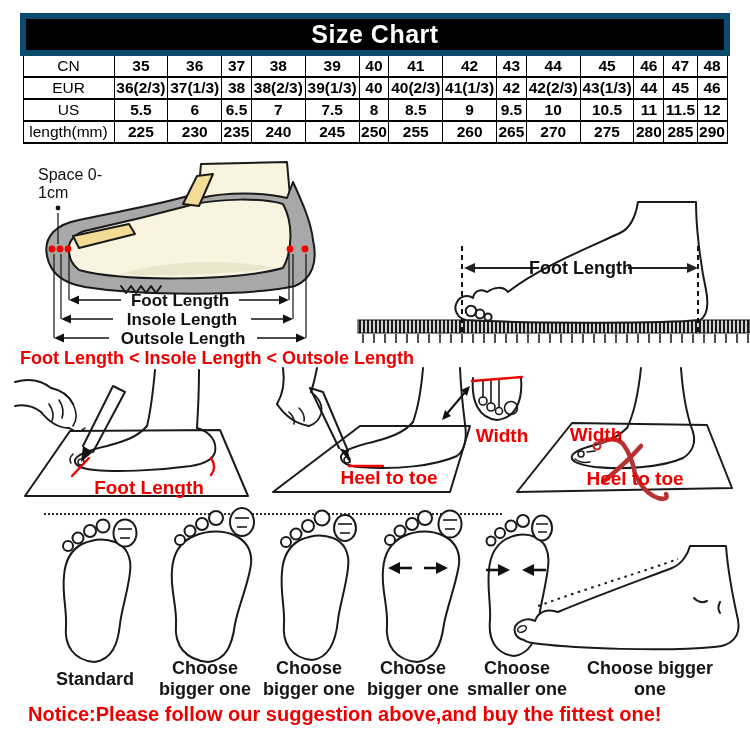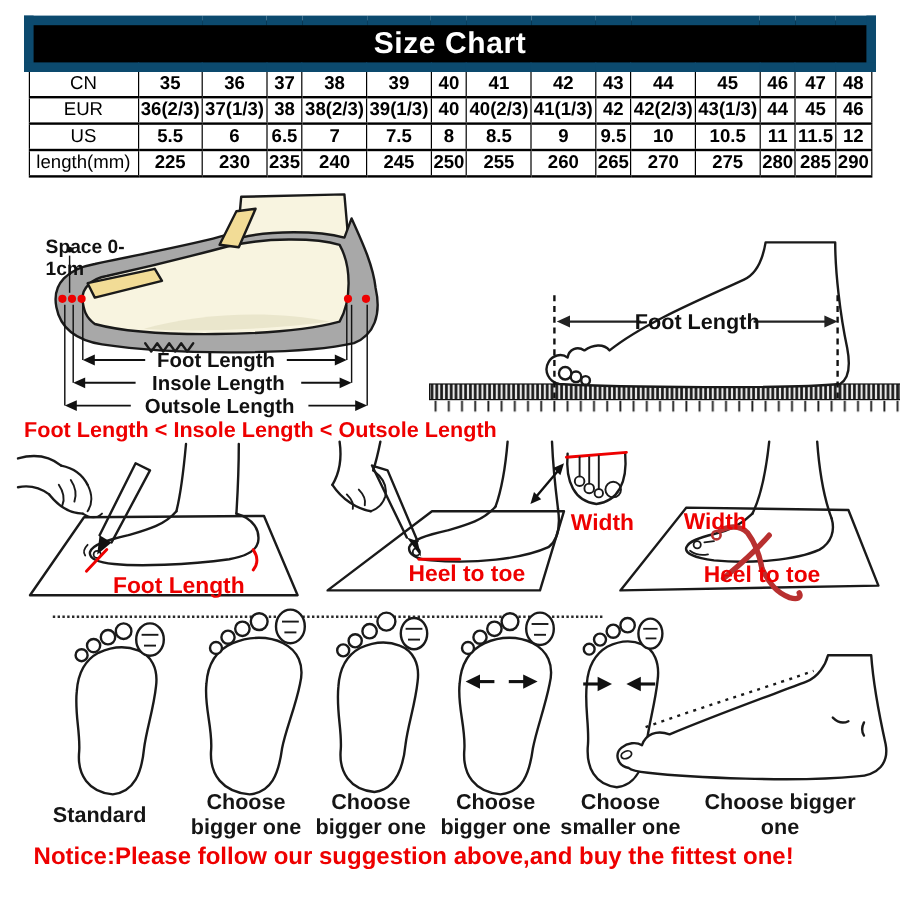--- a/index.html
+++ b/index.html
@@ -8,32 +8,32 @@
     font-family:"Liberation Sans","DejaVu Sans",sans-serif;color:#111;
   }
   
   #size-table{
     position:absolute;left:20px;top:13px;width:710px;
     border-collapse:collapse;table-layout:auto;
   }
   #size-table th.title{
     background:var(--title-bg);color:var(--title-fg);
     font-size:25px;font-weight:bold;height:28px;letter-spacing:.5px;
-    border:8px solid #0c4a6e;
+    border:6px solid #0c4a6e;
   }
   #size-table td{
     border:2px solid #000;border-left-width:1.5px;border-right-width:1.5px;
     text-align:center;font-size:15.5px;font-weight:600;height:20px;
     padding:0 1px;white-space:nowrap;color:#000;
   }
   #size-table td.rowlabel{width:88px;font-weight:400;text-align:center;}
   
   .abs{position:absolute;}
   .red{color:var(--accent-red);text-align:center;}
-  .space-label{left:38px;top:166px;width:66px;font-size:16px;font-weight:bold;line-height:1.12;margin-top:32px;}
+  .space-label{left:38px;top:166px;width:66px;font-size:16px;font-weight:normal;line-height:1.12;}
   .rule-text{left:20px;top:348px;width:380px;font-size:18px;font-weight:bold;white-space:nowrap;}
   .dotted-line{left:44px;top:513px;width:458px;height:0;border-top:2px dotted #2a2a2a;}
   .foot-label{top:654px;height:50px;display:flex;align-items:center;justify-content:center;
     text-align:center;font-size:18px;font-weight:bold;line-height:1.15;color:#151515;}
   .notice{left:28px;top:703px;font-size:20px;font-weight:bold;white-space:nowrap;}
   
   svg{position:absolute;overflow:visible;}
   svg .ln{fill:none;stroke:#1a1a1a;stroke-width:2;stroke-linecap:round;stroke-linejoin:round;}
   svg .fillw{fill:#fff;}
   svg text{font-family:"Liberation Sans","DejaVu Sans",sans-serif;}
@@ -397,21 +397,21 @@
   <svg style="left:508px;top:546px" width="240" height="116" viewBox="0 0 240 116">
     <path class="ln fillw" stroke-width="2.3" d="M 16,94 C 6,92 4,82 10,77 C 15,73 22,72 27,75 C 30,66 39,62 50,66 C 88,50 138,32 164,22 C 174,18 180,8 182,0 L 218,0 C 220,28 226,56 230,74 C 233,90 224,100 206,101 C 156,106 66,102 32,98 C 22,97 18,96 16,94 Z"></path>
     <ellipse cx="14" cy="83" rx="4.5" ry="3" fill="none" stroke="#1a1a1a" stroke-width="1.5" transform="rotate(-22 14 83)"></ellipse>
     <path fill="none" stroke="#1a1a1a" stroke-width="2" stroke-dasharray="2.5,4.5" d="M 30,60 C 80,42 140,24 170,13"></path>
     <g class="ln" stroke-width="1.7">
       <path d="M 186,52 C 190,56 195,57 199,55"></path>
         <path d="M 212,56 C 210,60 210,64 212,67"></path>
     </g>
   </svg>
 
-  <div class="abs foot-label" style="left:26px;width:114px">Standard</div>
+  <div class="abs foot-label" style="left:38px;width:114px">Standard</div>
   <div class="abs foot-label" style="left:148px;width:114px">Choose bigger one</div>
   <div class="abs foot-label" style="left:252px;width:114px">Choose bigger one</div>
   <div class="abs foot-label" style="left:356px;width:114px">Choose bigger one</div>
   <div class="abs foot-label" style="left:460px;width:114px">Choose smaller one</div>
   <div class="abs foot-label" style="left:575px;width:150px">Choose bigger one</div>
 
   <div class="abs notice red">Notice:Please follow our suggestion above,and buy the fittest one!</div>
 </div>
 
 </body></html>

